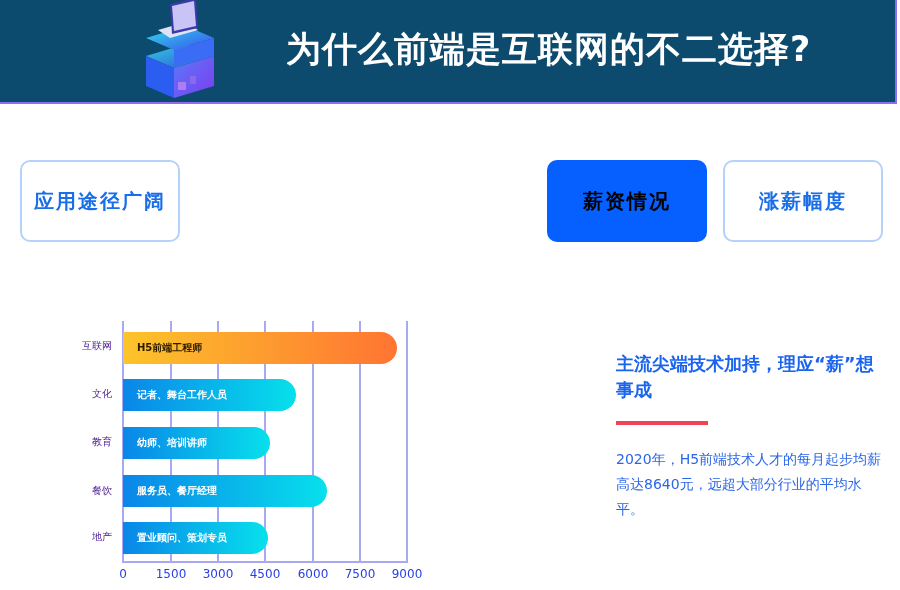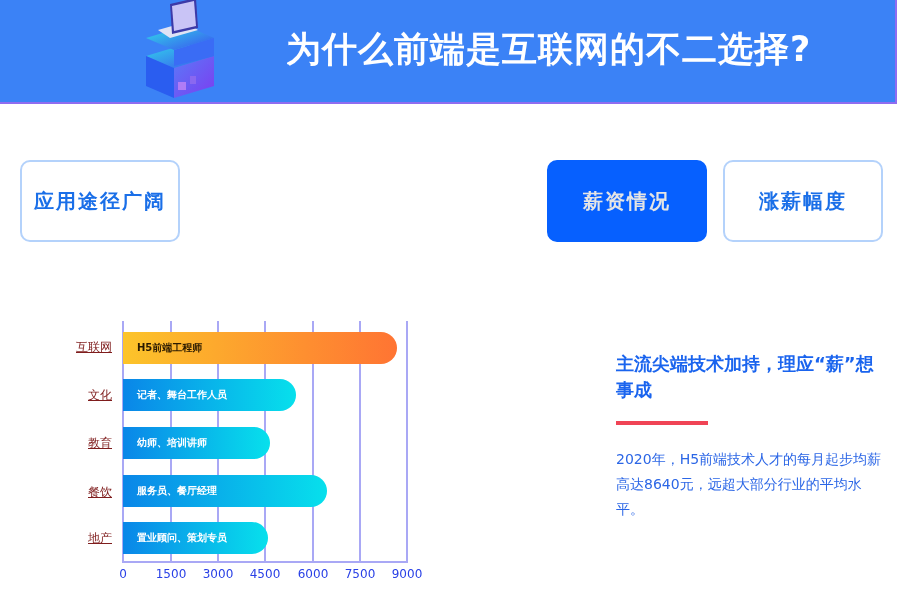--- a/index.html
+++ b/index.html
@@ -1,46 +1,46 @@
 <!DOCTYPE html>
 <html><head>
 <meta charset="utf-8">
 <style>
   * { box-sizing: border-box; margin: 0; padding: 0; }
   html, body { width: 900px; height: 590px; overflow: hidden; background: #ffffff; }
   body { font-family: "DejaVu Sans", "Liberation Sans", sans-serif; position: relative; }
 
   .header {
     position: absolute; left: 0; top: 0; width: 897px; height: 104px;
-    background: #3b82f6;
+    background: #0c4a6e;
     border-bottom: 2px solid #8f6cf0;
     border-right: 2px solid #8f6cf0;
   }
   .header-title {
     position: absolute; left: 286px; top: 26px;
     font-size: 35px; font-weight: bold; color: #ffffff; letter-spacing: 1px;
     white-space: nowrap;
   }
   .header-icon { position: absolute; left: 140px; top: 0; width: 84px; height: 100px; }
 
   .tabs { position: absolute; left: 20px; top: 160px; width: 866px; height: 104px; }
   .tab {
     position: absolute; top: 0; width: 160px; height: 82px;
     border: 2px solid #b4d2fb; border-radius: 10px; background: #fff;
     display: flex; align-items: center; justify-content: center;
     font-size: 20px; font-weight: bold; color: #1a6fe8; letter-spacing: 2px;
     cursor: pointer;
   }
-  .tab.active { background: #0660ff; border-color: #0660ff; color: #e5e5e5; }
+  .tab.active { background: #0660ff; border-color: #0660ff; color: #000000; }
 
   .chart { position: absolute; left: 60px; top: 315px; width: 380px; height: 275px; }
   .grid-line { position: absolute; top: 6px; width: 2px; height: 242px; background: #a9a8f5; }
   .axis-line { position: absolute; left: 62px; top: 246px; width: 286px; height: 2px; background: #a9a8f5; }
   .tick-label { position: absolute; top: 252px; font-size: 12px; color: #2940e6; transform: translateX(-50%); white-space: nowrap; }
-  .cat-label { position: absolute; left: 0; width: 52px; text-align: right; font-size: 12px; color: #7f1d1d; text-decoration: underline; }
+  .cat-label { position: absolute; left: 0; width: 52px; text-align: right; font-size: 10px; color: #4c1d95; }
   .bar {
     position: absolute; left: 63px; height: 32px;
     border-radius: 0 16px 16px 0;
     display: flex; align-items: center; padding-left: 14px;
     font-size: 10px; font-weight: bold; color: #ffffff; white-space: nowrap;
   }
   .bar.blue { background: linear-gradient(90deg, #0a86e8 0%, #07e0ec 100%); }
   .bar.orange { background: linear-gradient(90deg, #fcc42a 0%, #ff7433 100%); color: #2a1a00; }
 
   .panel { position: absolute; left: 616px; top: 351px; width: 270px; }

